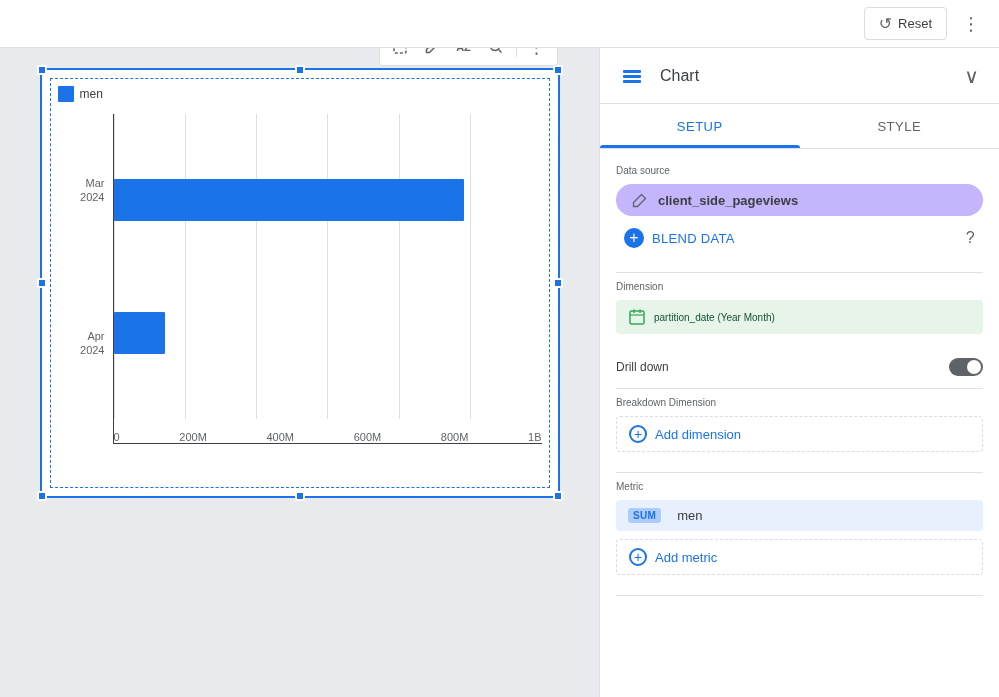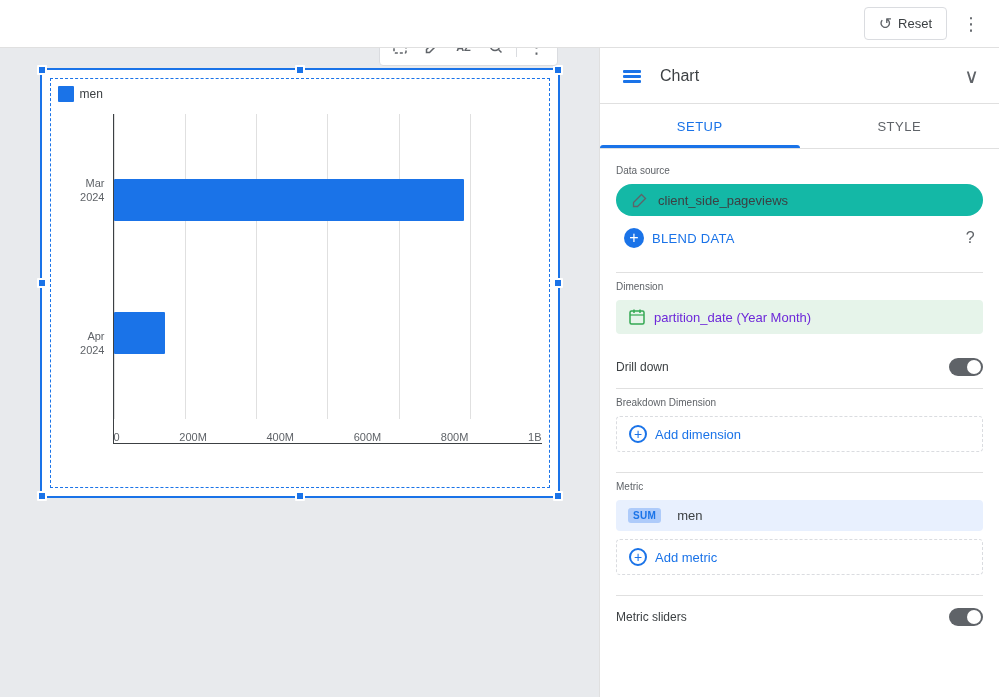--- a/index.html
+++ b/index.html
@@ -327,24 +327,25 @@
 
     .section {
       margin-bottom: 20px;
     }
 
     
     .datasource-item {
       display: flex;
       align-items: center;
       gap: 10px;
-      background: #14b8a6;
+      background: #c4b5fd;
       border-radius: 20px;
       padding: 8px 16px;
       margin-bottom: 8px;
+      font-weight: bold;
     }
     .datasource-name {
       font-size: 13px;
       color: #3c4043;
     }
 
     .blend-data-btn {
       display: flex;
       align-items: center;
       gap: 8px;
@@ -376,22 +377,22 @@
     
     .dimension-item {
       display: flex;
       align-items: center;
       gap: 8px;
       background: #e6f4ea;
       border-radius: 4px;
       padding: 8px 12px;
     }
     .dimension-text {
-      font-size: 13px;
-      color: #6d28d9;
+      font-size: 10px;
+      color: #14532d;
     }
 
     
     .toggle-row {
       display: flex;
       align-items: center;
       justify-content: space-between;
       padding: 4px 0;
       margin-bottom: 4px;
     }
@@ -654,20 +655,16 @@
         </div>
         <div class="add-metric-btn">
           <div class="plus-circle">+</div>
           <span>Add metric</span>
         </div>
       </div>
 
       <div class="separator"></div>
 
 
-      <div class="toggle-row">
-        <span class="toggle-label">Metric sliders</span>
-        <div class="toggle"></div>
-      </div>
 
     </div>
   </div>
 </div>
 
 </body></html>

